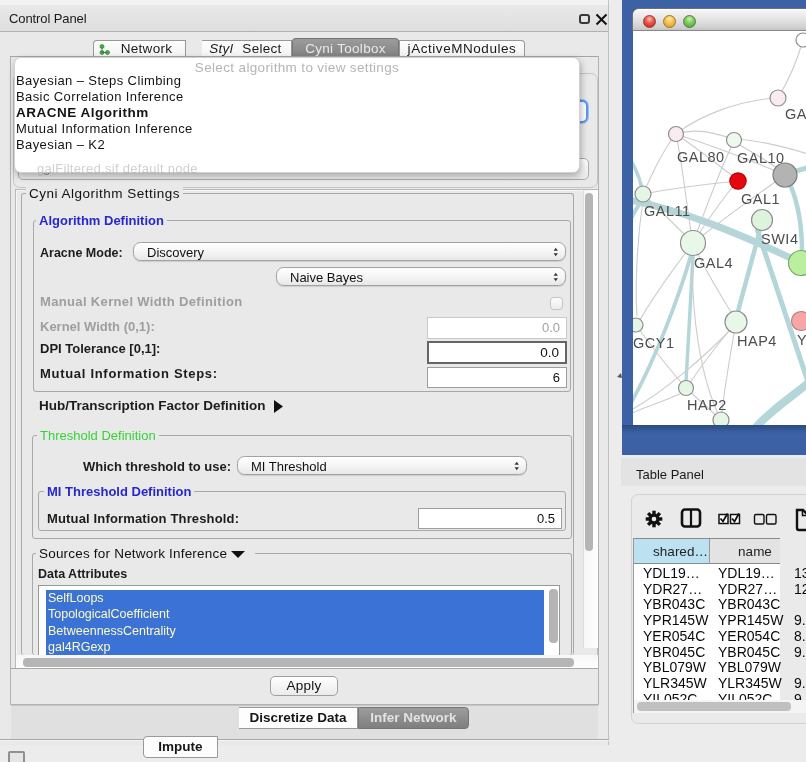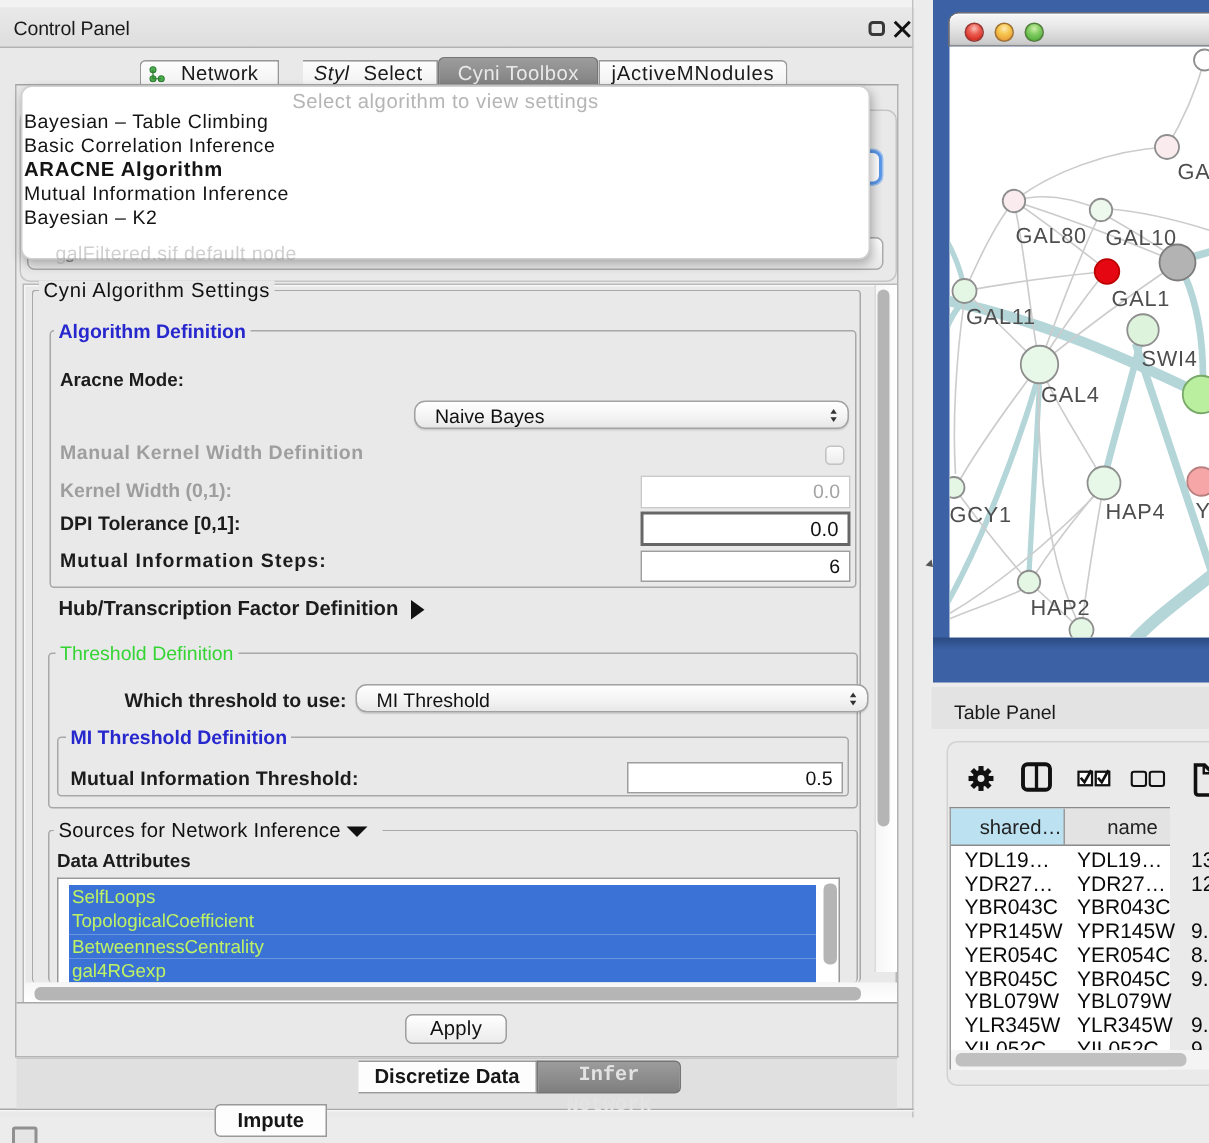--- a/index.html
+++ b/index.html
@@ -35,30 +35,30 @@
 .combo{position:absolute;height:19px;border:1px solid #a2a2a2;border-radius:7.5px;background:linear-gradient(#ffffff,#f3f3f3 60%,#e7e7e7);box-shadow:0 1px 1px rgba(0,0,0,0.12);font-size:13px;color:#111;}
 .combo .ct{position:absolute;left:13px;top:2px;}
 .combo .ar{position:absolute;right:7px;top:3px;width:5.5px;height:12px;}
 .tf{position:absolute;background:#fff;border:1px solid #9e9e9e;font-size:13px;color:#111;text-align:right;padding-right:6px;}
 
 #dd{left:14px;top:57px;width:566px;height:116px;background:#fff;border:1px solid #d0d0d0;border-radius:7px;box-shadow:1px 3px 7px rgba(0,0,0,0.3);z-index:50;}
 #dd .hint{position:absolute;left:0;top:2px;width:100%;text-align:center;color:#b5b5b5;font-size:13.5px;letter-spacing:0.35px;}
 #dd .it{position:absolute;left:1px;font-size:13px;letter-spacing:0.4px;color:#141414;white-space:nowrap;}
 
 #lst{left:38px;top:585px;width:522px;height:70px;background:#fff;border:1px solid #989898;border-bottom:none;overflow:hidden;}
-.li{position:absolute;left:7px;width:498px;height:16.3px;background:#3b72d5;color:#bef264;font-size:12.5px;line-height:16.3px;padding-left:2px;}
+.li{position:absolute;left:7px;width:498px;height:16.3px;background:#3b72d5;color:#fef9c3;font-size:12.5px;line-height:16.3px;padding-left:2px;}
 
 .sbthumb{position:absolute;background:#b5b5b5;border-radius:4px;}
 
 #applybtn{left:270px;top:676px;width:68px;height:20px;border:1px solid #9f9f9f;border-radius:5px;background:linear-gradient(#ffffff,#ebebeb);font-size:13.5px;letter-spacing:0.2px;color:#111;text-align:center;line-height:18px;}
 #btmstrip{left:11px;top:705px;width:587px;height:34px;background:#e0e0e0;border-top:1px solid #c6c6c6;}
 .btab{position:absolute;top:707px;height:22px;border:1px solid #999;font-size:13.5px;font-weight:bold;color:#161616;text-align:center;line-height:20px;background:#fdfdfd;}
 #btab1{left:143px;width:75px;border-radius:4px 0 0 4px;margin-top:29px;}
 #btab2{left:239px;width:119px;border-left:none;}
-#btab3{left:358px;width:96px;background:linear-gradient(#9c9c9c,#7f7f7f);color:#e3e3e3;border-color:#757575;border-radius:0 4px 4px 0;font-family:Liberation Mono, monospace;}
+#btab3{left:358px;width:111px;background:linear-gradient(#9c9c9c,#7f7f7f);color:#e3e3e3;border-color:#757575;border-radius:0 4px 4px 0;}
 #blsq{left:8px;top:751px;width:17px;height:14px;border:2px solid #909090;border-radius:2px;background:#e5e5e5;}
 
 #netblue{left:622px;top:0;width:184px;height:455px;background:#3c61a4;}
 #netshadow{left:622px;top:425px;width:184px;height:8px;background:linear-gradient(#2a4a80,#3c61a4);}
 #macwin{left:633px;top:9px;width:173px;height:416px;}
 #macbar{position:absolute;left:0;top:0;width:173px;height:22px;background:linear-gradient(#f7f7f7,#e6e6e6 45%,#cdcdcd 92%,#c2c2c2);border-bottom:1px solid #8a8a8a;border-radius:6px 0 0 0;box-shadow:inset 0 1px 0 #fff,-1px 0 0 #6f6f6f,0 -1px 0 #6f6f6f;}
 .tl{position:absolute;top:6px;width:13px;height:13px;border-radius:50%;}
 #tlr{left:10px;background:radial-gradient(circle at 50% 28%,#f9beb6 0%,#ec6054 38%,#dc352b 72%,#c62a22 100%);border:1px solid #993733;}
 #tly{left:30px;background:radial-gradient(circle at 50% 28%,#fde9b2 0%,#f6c64d 40%,#eba43c 75%,#dd9430 100%);border:1px solid #9f7030;}
 #tlg{left:50px;background:radial-gradient(circle at 50% 28%,#cdeeaa 0%,#82cd62 40%,#58b241 78%,#4aa236 100%);border:1px solid #527e3b;}
@@ -103,20 +103,27 @@
   <div class="abs" id="hidcombo"></div>
   <div class="abs" id="hidfield">galFiltered.sif default node</div>
 
   <div class="group" id="gCyni" style="left:21px;top:193px;width:553px;height:462px;border-bottom:none;"></div>
   <div class="gtitle" style="left:26px;top:187px;font-size:13.5px;letter-spacing:0.5px;">Cyni Algorithm Settings</div>
 
   <div class="group" style="left:33px;top:220px;width:538px;height:172px;"></div>
   <div class="gtitle" style="left:36px;top:214px;color:#2727ce;font-weight:bold;">Algorithm Definition</div>
 
   <div class="lbl" style="left:40px;top:246px;font-size:12.5px;">Aracne Mode:</div>
+  <div class="combo" style="left:133px;top:242px;width:433px;">
+      <span class="ct">Discovery</span>
+      <svg class="ar" viewBox="0 0 9 14">
+        <path d="M4.5 0 L8 5 L1 5 Z" fill="#333"></path>
+        <path d="M4.5 14 L8 9 L1 9 Z" fill="#333"></path>
+      </svg>
+    </div>
 
   <div class="combo" style="left:276px;top:267px;width:290px;">
       <span class="ct">Naive Bayes</span>
       <svg class="ar" viewBox="0 0 9 14">
         <path d="M4.5 0 L8 5 L1 5 Z" fill="#333"></path>
         <path d="M4.5 14 L8 9 L1 9 Z" fill="#333"></path>
       </svg>
     </div>
 
   <div class="lbl dis" style="left:40px;top:294px;letter-spacing:0.35px;">Manual Kernel Width Definition</div>
@@ -133,21 +140,21 @@
 
   <div class="lbl" style="left:39px;top:398px;font-size:13.5px;">Hub/Transcription Factor Definition</div>
   <svg class="abs" style="left:272px;top:399px;" width="12" height="15">
       <path d="M2 1 L11 7.5 L2 14 Z" fill="#111"></path>
     </svg>
 
   <div class="group" style="left:32px;top:435px;width:540px;height:104px;"></div>
   <div class="gtitle" style="left:37px;top:429px;color:#35d435;">Threshold Definition</div>
 
   <div class="lbl" style="left:83px;top:459px;">Which threshold to use:</div>
-  <div class="combo" style="left:237px;top:456px;width:342px;padding-left:24px;">
+  <div class="combo" style="left:237px;top:456px;width:290px;padding-left:24px;">
       <span class="ct">MI Threshold</span>
       <svg class="ar" viewBox="0 0 9 14">
         <path d="M4.5 0 L8 5 L1 5 Z" fill="#333"></path>
         <path d="M4.5 14 L8 9 L1 9 Z" fill="#333"></path>
       </svg>
     </div>
 
   <div class="group" style="left:38px;top:491px;width:528px;height:40px;"></div>
   <div class="gtitle" style="left:44px;top:485px;color:#2727ce;font-weight:bold;">MI Threshold Definition</div>
 
@@ -181,21 +188,21 @@
   <div class="btab" id="btab2">Discretize Data</div>
   <div class="btab" id="btab3">Infer Network</div>
   <div class="abs" id="blsq"></div>
   <svg class="abs" style="left:616px;top:372px;" width="7" height="8">
       <path d="M1 5 L5 1 L6 6 Z" fill="#555"></path>
     </svg>
 
   <div class="abs" style="left:37px;top:161px;font-size:13px;letter-spacing:0.3px;color:#8f8f8f;opacity:0.42;z-index:60;">galFiltered.sif default node</div>
   <div class="abs" id="dd">
     <div class="hint">Select algorithm to view settings</div>
-    <div class="it" style="top:15px;">Bayesian – Table Climbing</div>
+    <div class="it" style="top:15px;">Bayesian – Steps Climbing</div>
     <div class="it" style="top:30.9px;">Basic Correlation Inference</div>
     <div class="it" style="top:46.6px;font-weight:bold;font-size:13.5px;letter-spacing:0.5px;">ARACNE Algorithm</div>
     <div class="it" style="top:62.6px;">Mutual Information Inference</div>
     <div class="it" style="top:78.5px;">Bayesian – K2</div>
   </div>
 
   <div class="abs" id="netblue"></div>
   <div class="abs" id="netshadow"></div>
   <div class="abs" id="macwin">
     <div id="macbar">

